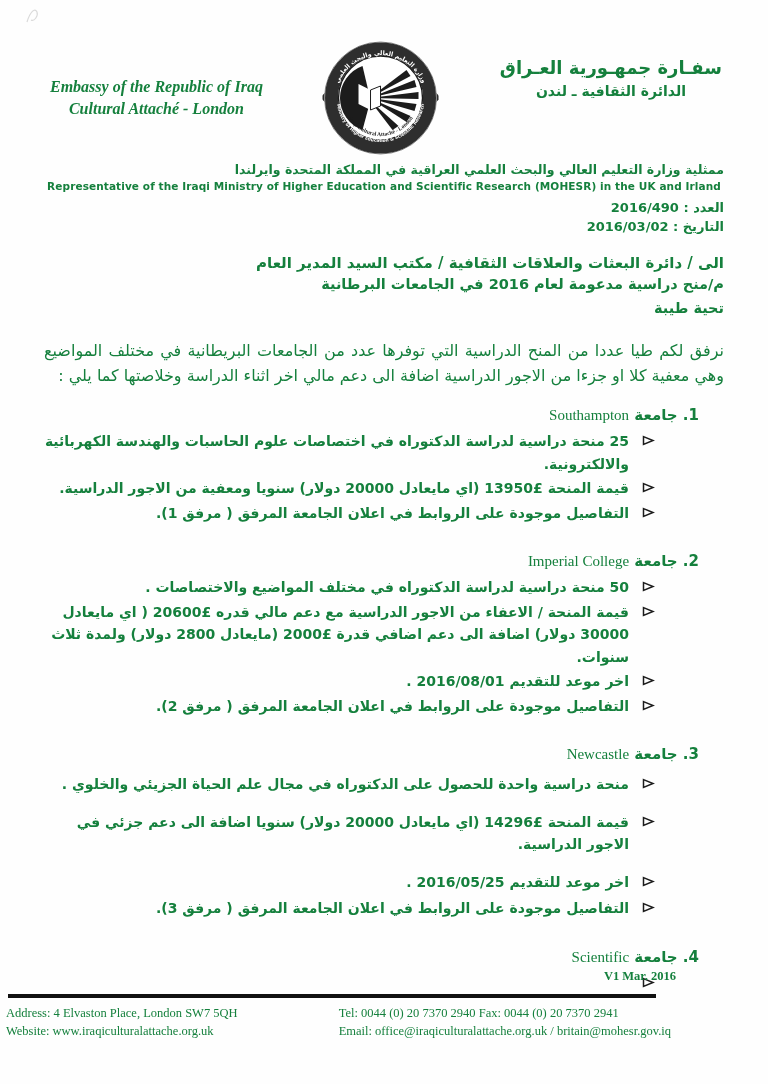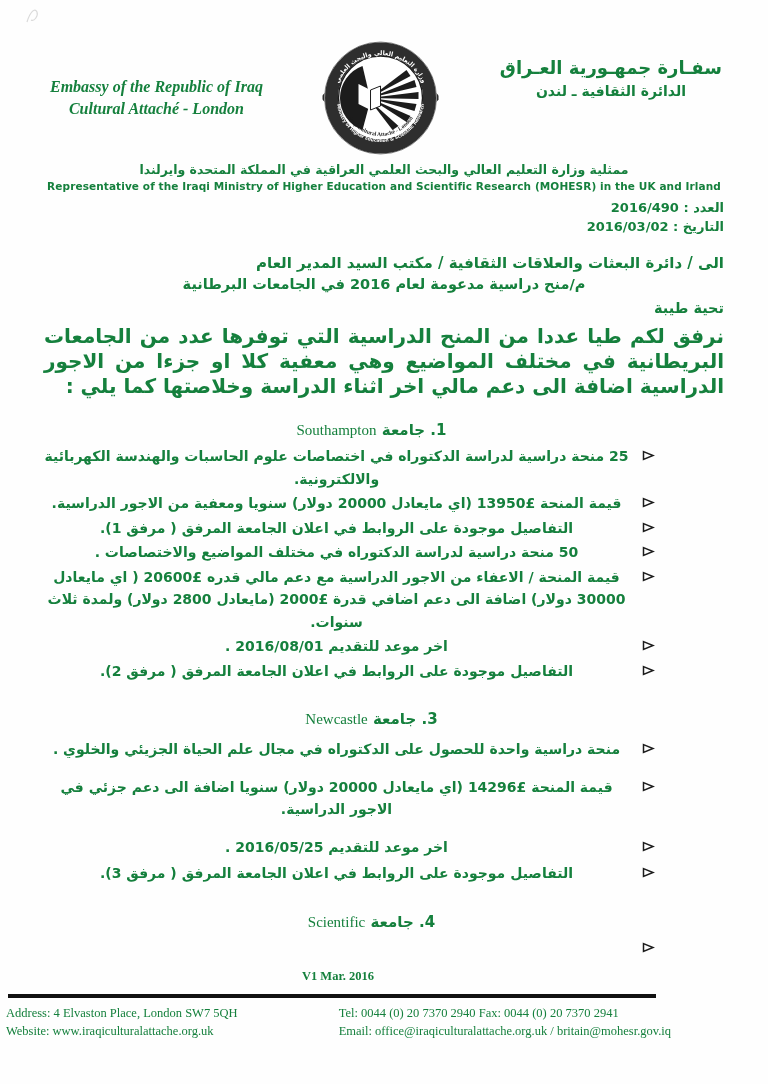--- a/index.html
+++ b/index.html
@@ -23,41 +23,41 @@
     font-size:16px;line-height:22px;text-align:center;
   }
   .hdr-ar{
     position:absolute;right:2px;top:16px;
     text-align:center;font-weight:bold;direction:rtl;
   }
   .hdr-ar .l1{font-size:18px;line-height:24px;letter-spacing:0.5px;}
   .hdr-ar .l2{font-size:14px;line-height:22px;}
   .logo{position:absolute;left:50%;transform:translateX(-53%);top:0;}
   
-  .rep-ar{text-align:center;font-weight:bold;font-size:12.5px;direction:rtl;margin-top:4px;}
+  .rep-ar{font-weight:bold;font-size:12.5px;direction:rtl;margin-top:4px;}
   .rep-en{text-align:center;font-weight:bold;font-size:10.5px;margin-top:3px;letter-spacing:0.1px;}
   
   .meta{direction:rtl;text-align:right;font-weight:bold;font-size:13px;line-height:19px;margin-top:6px;}
   
   .addressee{direction:rtl;text-align:right;font-weight:bold;font-size:15px;margin-top:18px;}
-  .subject{direction:rtl;text-align:center;font-weight:bold;font-size:14.5px;margin-top:4px;}
+  .subject{direction:rtl;text-align:right;font-weight:bold;font-size:14.5px;margin-top:4px;}
   .greeting{direction:rtl;font-weight:bold;font-size:14.5px;margin-top:8px;}
-  .intro{direction:rtl;text-align:justify;font-weight:bold;font-size:20px;line-height:25px;margin-top:8px;}
-  
-  .sec-h{direction:rtl;font-size:15px;line-height:22px;font-weight:bold;margin:16px 25px 4px 0;text-align:center;}
+  .intro{direction:rtl;text-align:justify;font-weight:normal;font-size:16px;line-height:25px;margin-top:22px;}
+  
+  .sec-h{direction:rtl;font-size:15px;line-height:22px;font-weight:bold;margin:16px 25px 4px 0;}
   .sec-h.gap{margin-top:26px;}
   .sec-uni{font-family:"Liberation Serif",serif;font-weight:normal;font-size:15px;}
   ul.blist{list-style:none;direction:rtl;margin:0 95px 0 0;padding:0;
-    font-weight:bold;font-size:14px;line-height:22.5px;text-align:center;}
+    font-weight:bold;font-size:14px;line-height:22.5px;text-align:right;}
   ul.blist li{position:relative;margin:0 0 2px 0;}
   ul.blist li .arr{position:absolute;right:-26px;top:5px;}
   ul.blist.spaced li{margin-bottom:15px;}
   ul.blist.spaced li:first-child{margin-top:8px;}
   
-  .version{position:absolute;right:0;left:0;bottom:100px;text-align:center;padding-right:92px;
+  .version{position:absolute;right:0;left:0;bottom:100px;text-align:right;padding-right:92px;
     font-family:"Liberation Serif",serif;font-weight:bold;font-size:12.5px;}
   .rule{position:absolute;left:8px;bottom:86px;width:648px;border-top:4px solid #111;}
   .foot{position:absolute;left:6px;right:6px;bottom:44px;
     font-family:"Liberation Serif",serif;font-size:12.5px;line-height:18px;}
   .foot .row{display:flex;}
   .foot .c1{flex:0 0 44%;text-align:left;}
   .foot .c2{flex:1;text-align:left;}
   .penmark{position:absolute;left:24px;top:4px;opacity:0.55;}
 </style>
 </head>
@@ -143,20 +143,25 @@
           <path d="M1.5 1.6 L11 5.5 L1.5 9.4 Z" fill="none" stroke="#1c1c1c" stroke-width="1.5"></path>
         </svg><span>25 منحة دراسية لدراسة الدكتوراه في اختصاصات علوم الحاسبات والهندسة الكهربائية والالكترونية.</span></li>
     <li><svg class="arr" width="13" height="11" viewBox="0 0 13 11">
           <path d="M1.5 1.6 L11 5.5 L1.5 9.4 Z" fill="none" stroke="#1c1c1c" stroke-width="1.5"></path>
         </svg><span>قيمة المنحة £13950 (اي مايعادل 20000 دولار) سنويا ومعفية من الاجور الدراسية.</span></li>
     <li><svg class="arr" width="13" height="11" viewBox="0 0 13 11">
           <path d="M1.5 1.6 L11 5.5 L1.5 9.4 Z" fill="none" stroke="#1c1c1c" stroke-width="1.5"></path>
         </svg><span>التفاصيل موجودة على الروابط في اعلان الجامعة المرفق ( مرفق 1).</span></li>
   </ul>
 
+  <div class="sec-h gap">
+    <span>2.</span>
+    <span>جامعة</span>
+    <span class="sec-uni">Imperial College</span>
+  </div>
   <ul class="blist">
     <li><svg class="arr" width="13" height="11" viewBox="0 0 13 11">
           <path d="M1.5 1.6 L11 5.5 L1.5 9.4 Z" fill="none" stroke="#1c1c1c" stroke-width="1.5"></path>
         </svg><span>50 منحة دراسية لدراسة الدكتوراه في مختلف المواضيع والاختصاصات .</span></li>
     <li><svg class="arr" width="13" height="11" viewBox="0 0 13 11">
           <path d="M1.5 1.6 L11 5.5 L1.5 9.4 Z" fill="none" stroke="#1c1c1c" stroke-width="1.5"></path>
         </svg><span>قيمة المنحة / الاعفاء من الاجور الدراسية مع دعم مالي قدره £20600 ( اي مايعادل 30000 دولار) اضافة الى دعم اضافي قدرة £2000 (مايعادل 2800 دولار) ولمدة ثلاث سنوات.</span></li>
     <li><svg class="arr" width="13" height="11" viewBox="0 0 13 11">
           <path d="M1.5 1.6 L11 5.5 L1.5 9.4 Z" fill="none" stroke="#1c1c1c" stroke-width="1.5"></path>
         </svg><span>اخر موعد للتقديم 2016/08/01 .</span></li>

